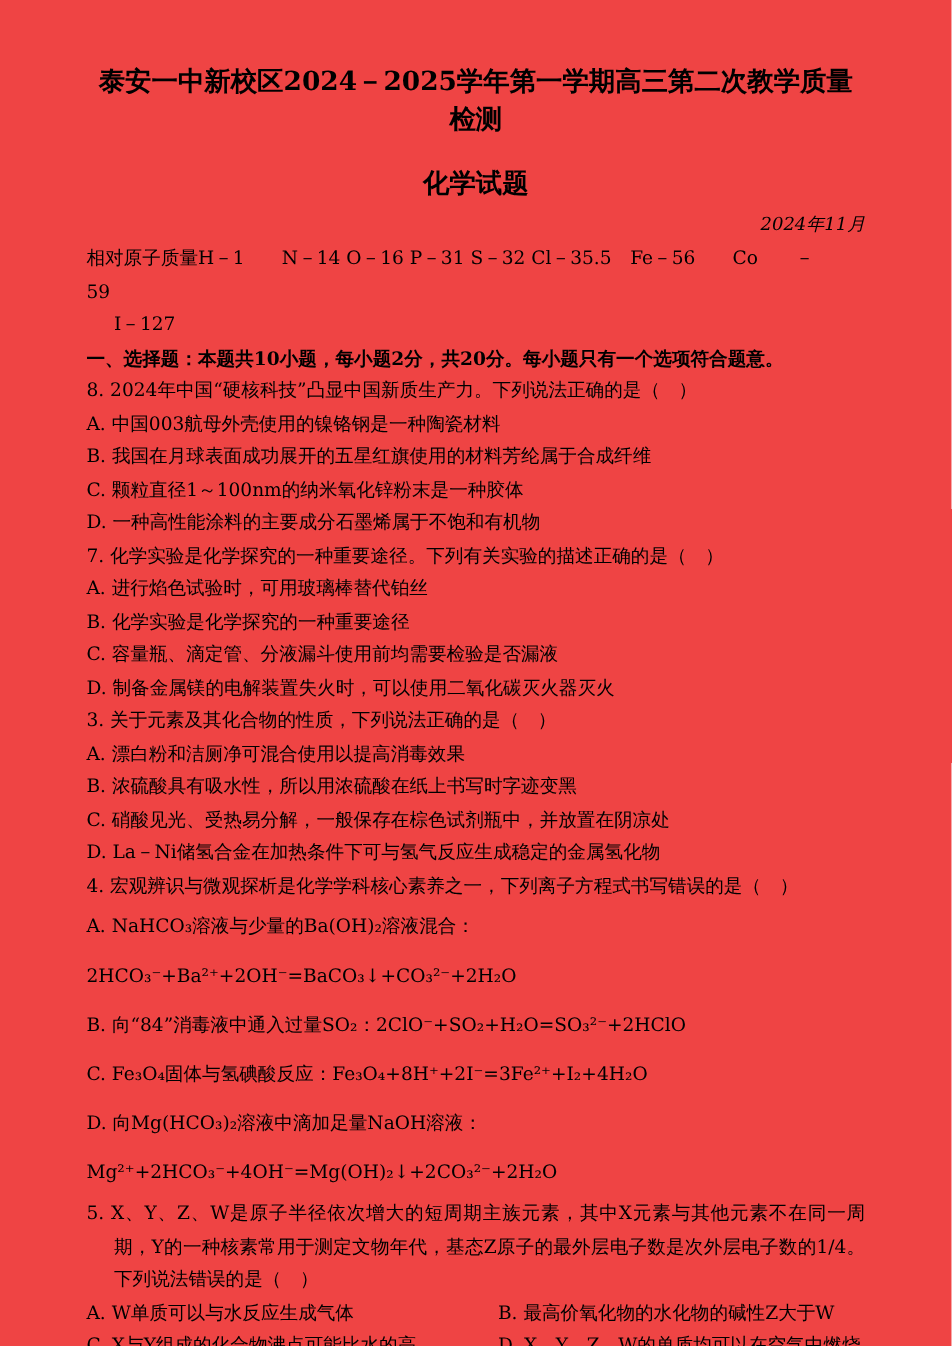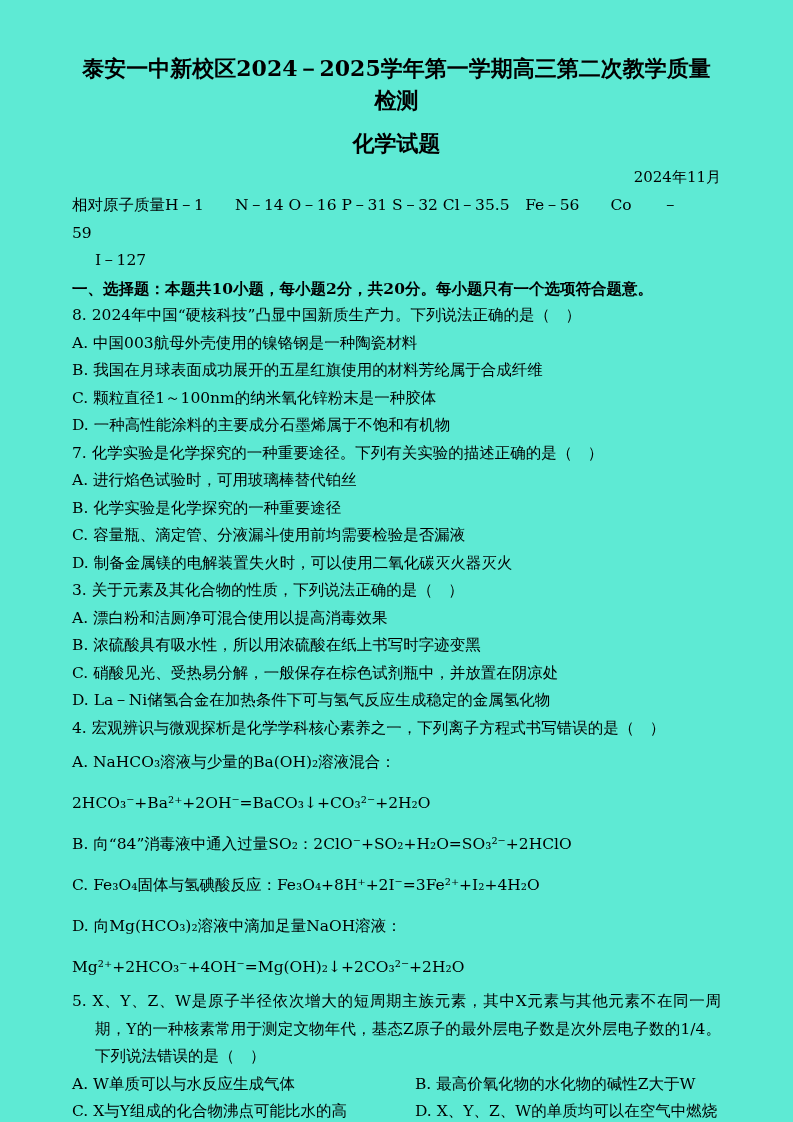--- a/index.html
+++ b/index.html
@@ -5,46 +5,47 @@
   html, body {
     margin: 0;
     padding: 0;
     background: #ffffff;
   }
   .page {
     position: relative;
     width: 793px;
     height: 1122px;
     margin: 0 auto;
-    background: #5eead4;
+    background: #ef4444;
     box-sizing: border-box;
     padding: 52px 72px 0 72px;
     font-family: "DejaVu Serif", "Liberation Serif", serif;
     color: #000000;
     overflow: hidden;
   }
   .title {
     font-size: 22px;
     font-weight: bold;
     text-align: center;
     line-height: 32px;
     margin: 0;
   }
   .subtitle {
     font-size: 22px;
     font-weight: bold;
     text-align: center;
     line-height: 30px;
-    margin: 12px 0 0 0;
+    margin: 22px 0 0 0;
   }
   .date {
     font-size: 15px;
     text-align: right;
     line-height: 22px;
     margin-top: 8px;
+    font-style: italic;
   }
   .line {
     font-size: 15.5px;
     line-height: 27.5px;
   }
   .am1 { margin-top: 4px; }
   .am2 { padding-left: 23px; }
   .section-heading { font-weight: bold; }
   .stem {
     padding-left: 23px;

